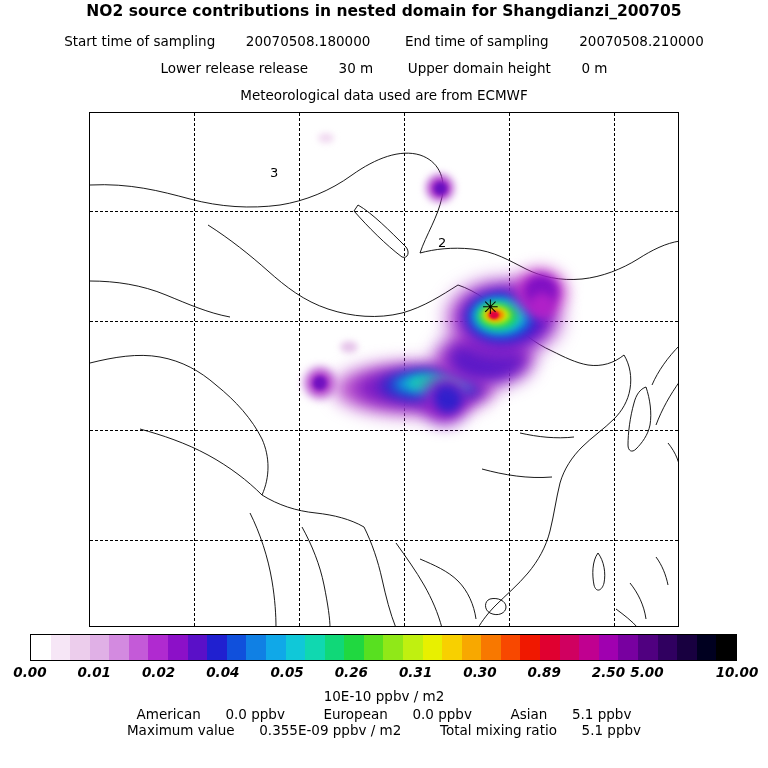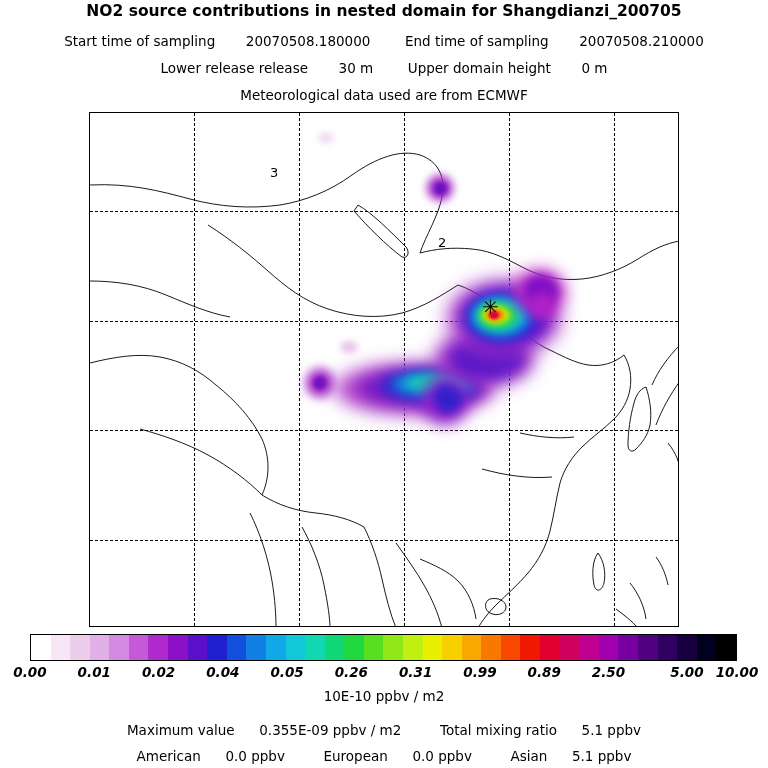--- a/index.html
+++ b/index.html
@@ -54,21 +54,21 @@
     position:absolute;left:0;top:664px;width:768px;height:18px;font-size:13.5px;font-weight:bold;
   }
   #cb-ticks span{position:absolute;transform:translateX(-50%);font-style:italic;}
   #cb-unit{
     position:absolute;left:0;top:688px;width:768px;text-align:center;font-size:13.5px;
   }
 
   
   .foot{position:absolute;width:768px;text-align:center;font-size:13.5px;}
   .foot1{top:722px;}
-  .foot2{top:748px;}
+  .foot2{top:706px;}
   .foot1 .seg{display:inline-block;}
   .sp1{display:inline-block;width:30px;}
   .sp2{display:inline-block;width:16px;}
 </style>
 </head>
 <body>
 
 <div class="title">NO2 source contributions in nested domain for Shangdianzi_200705</div>
 
 <div class="sub-line sub1">
@@ -240,24 +240,24 @@
     <div style="background: rgb(0, 0, 0);"></div>
   </div>
 <div id="cb-ticks">
     <span style="left: 30px;">0.00</span>
     <span style="left: 94.2727px;">0.01</span>
     <span style="left: 158.545px;">0.02</span>
     <span style="left: 222.818px;">0.04</span>
     <span style="left: 287.091px;">0.05</span>
     <span style="left: 351.364px;">0.26</span>
     <span style="left: 415.636px;">0.31</span>
-    <span style="left: 479.909px;">0.99</span>
+    <span style="left: 479.909px;">0.30</span>
     <span style="left: 544.182px;">0.89</span>
     <span style="left: 608.455px;">2.50</span>
-    <span style="left: 687px;">5.00</span>
+    <span style="left: 647px;">5.00</span>
     <span style="left: 737px;">10.00</span>
   </div>
 <div id="cb-unit">10E-10 ppbv / m2</div>
 
 <div class="foot foot1">
   <span class="seg">Maximum value</span>
   <span class="sp2">&nbsp;</span>
   <span class="seg">0.355E-09 ppbv / m2</span>
   <span class="sp1">&nbsp;&nbsp;</span>
   <span class="seg">Total mixing ratio</span>

